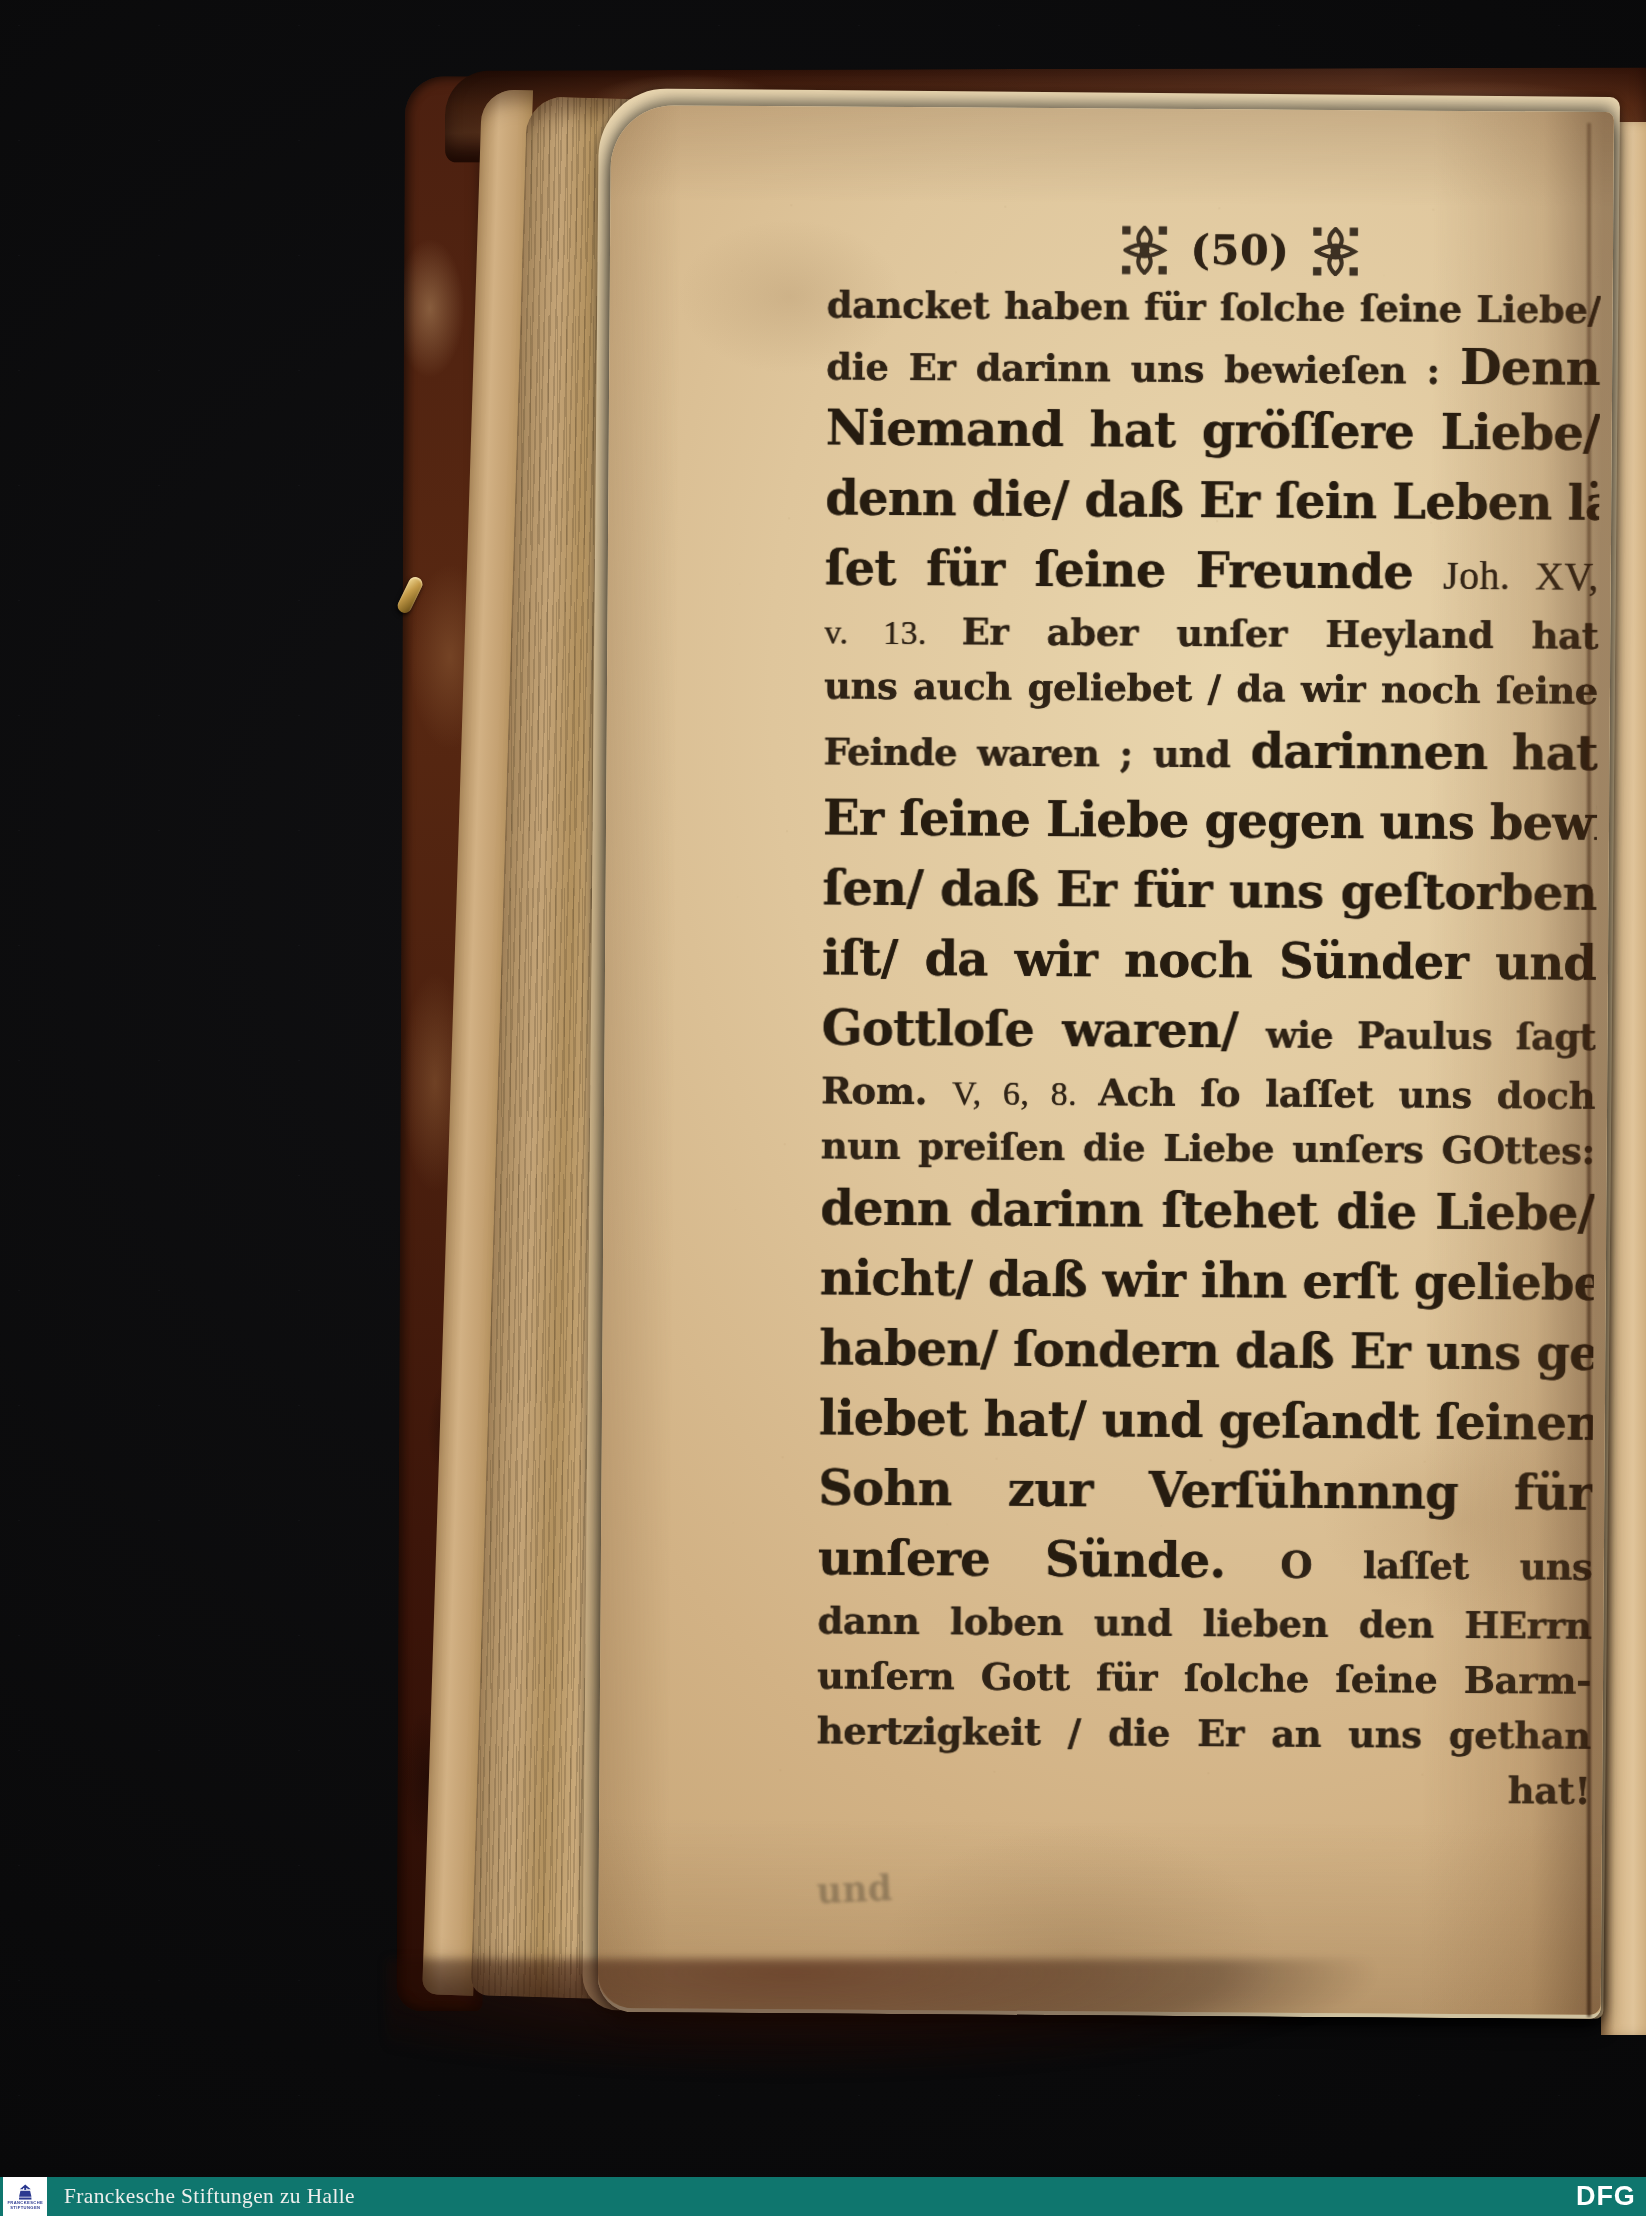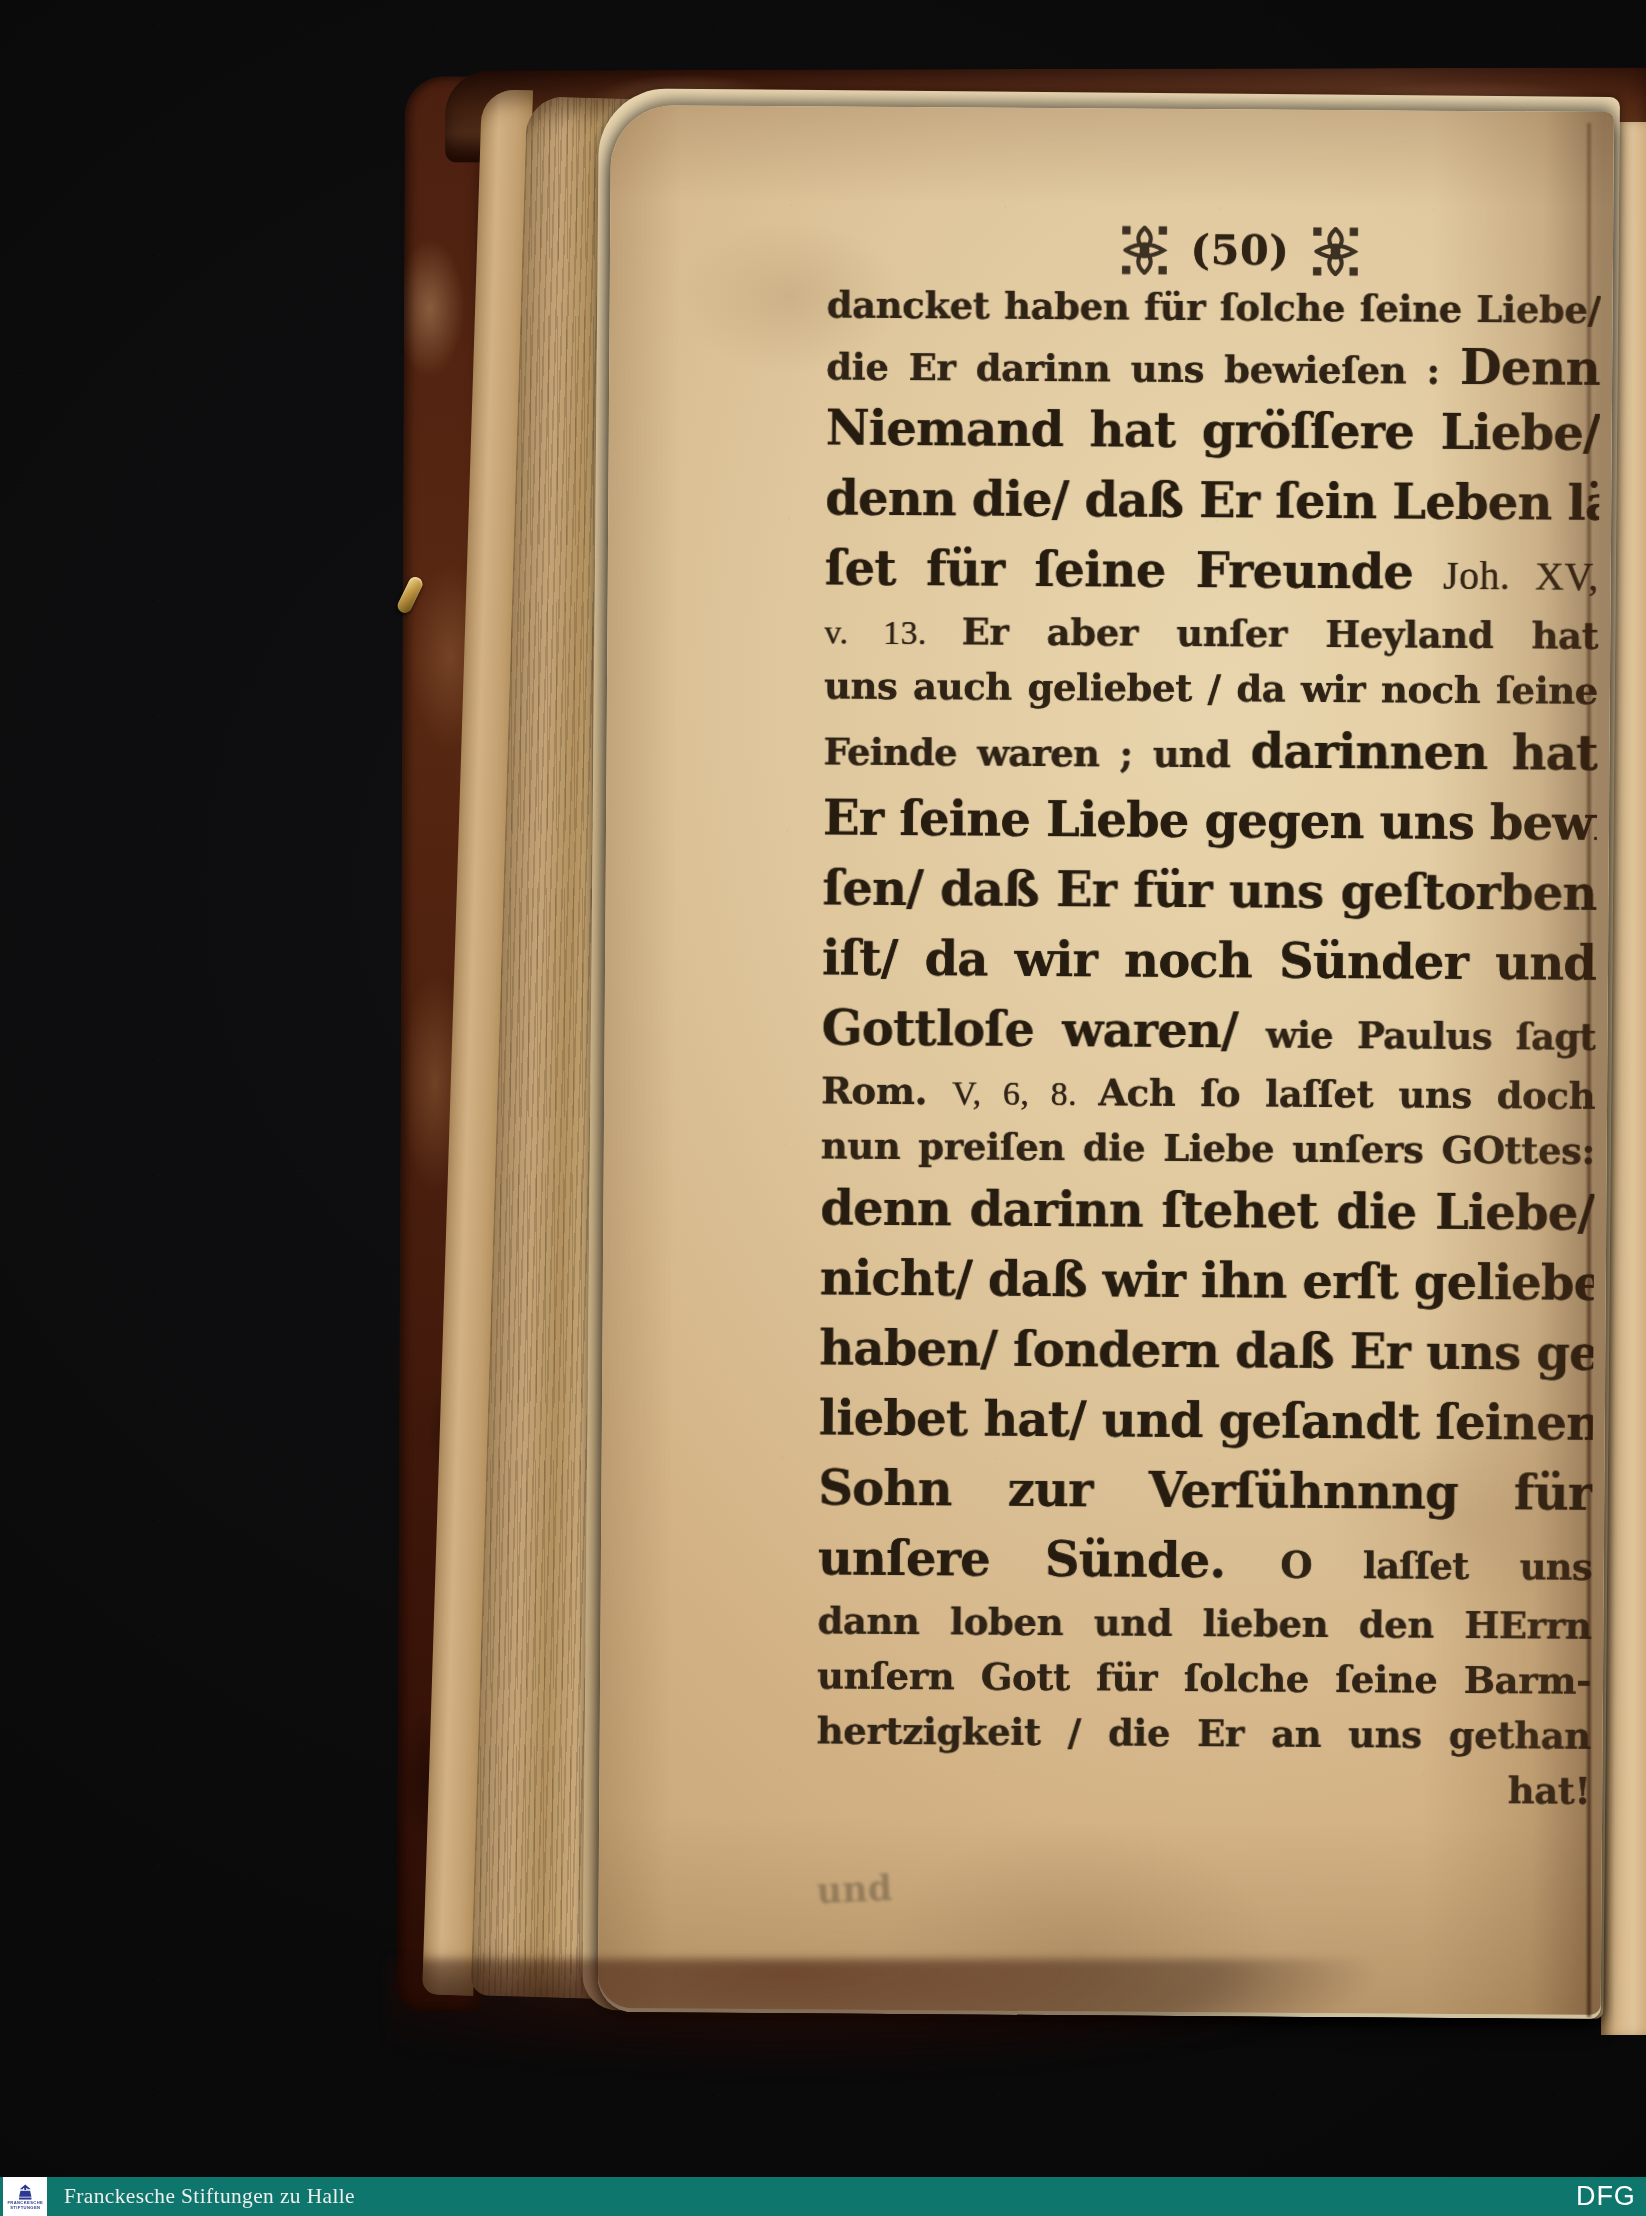--- a/index.html
+++ b/index.html
@@ -133,21 +133,21 @@
   .footer-bar{position:absolute;left:0;bottom:0;width:1647px;height:39px;background:#0f766e;
     font-family:"Liberation Serif",serif;}
   .logo-box{position:absolute;left:3.3px;bottom:0;width:44px;height:39px;background:#fff;
     display:flex;flex-direction:column;align-items:center;justify-content:center;gap:0.8px;}
   .logo-box svg{width:16.5px;height:18px;}
   .logo-caption{font-family:"Liberation Sans",sans-serif;font-size:4.1px;line-height:4.1px;
     letter-spacing:0.4px;color:#2b3990;font-weight:700;text-align:center;}
   .footer-title{position:absolute;left:64px;top:0;height:39px;display:flex;align-items:center;
     color:#efefed;font-size:21.4px;letter-spacing:0.4px;}
   .dfg{position:absolute;right:11.5px;top:0;height:39px;display:flex;align-items:center;
-    font-family:"Liberation Sans",sans-serif;font-weight:400;font-size:27px;
+    font-family:"Liberation Sans",sans-serif;font-weight:700;font-size:27px;
     letter-spacing:0.8px;color:#ffffff;}
 </style>
 </head>
 <body>
 
 <div id="canvas">
   <div class="backdrop"></div>
 
   <div>
     <div class="cover-left"></div>

